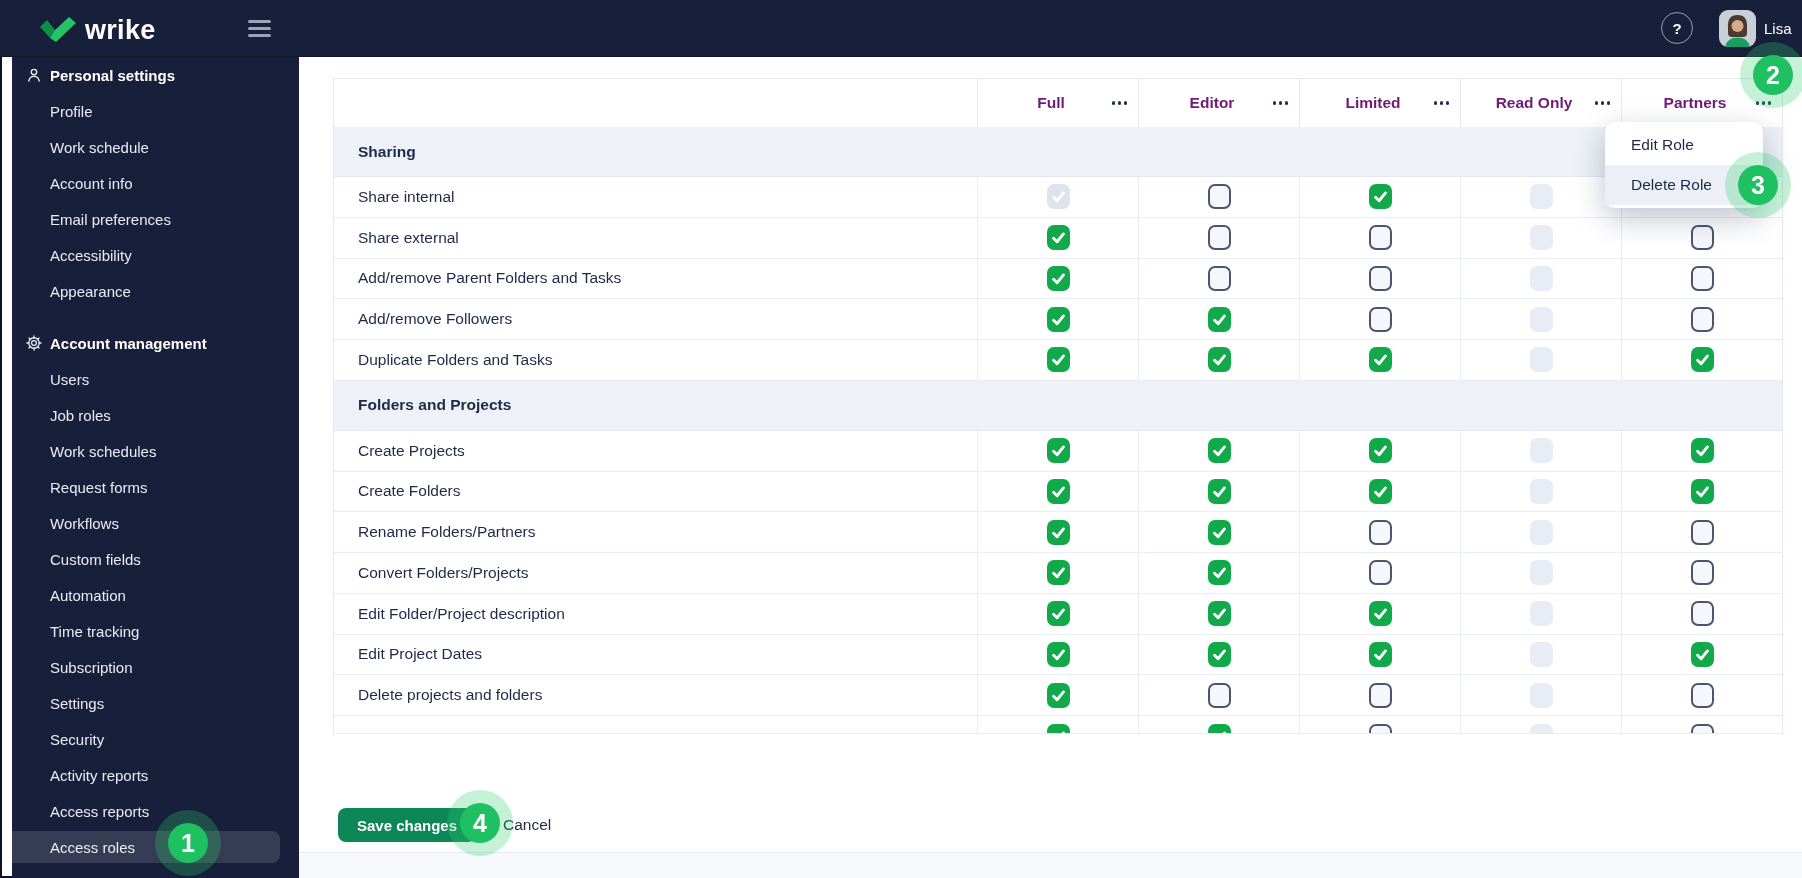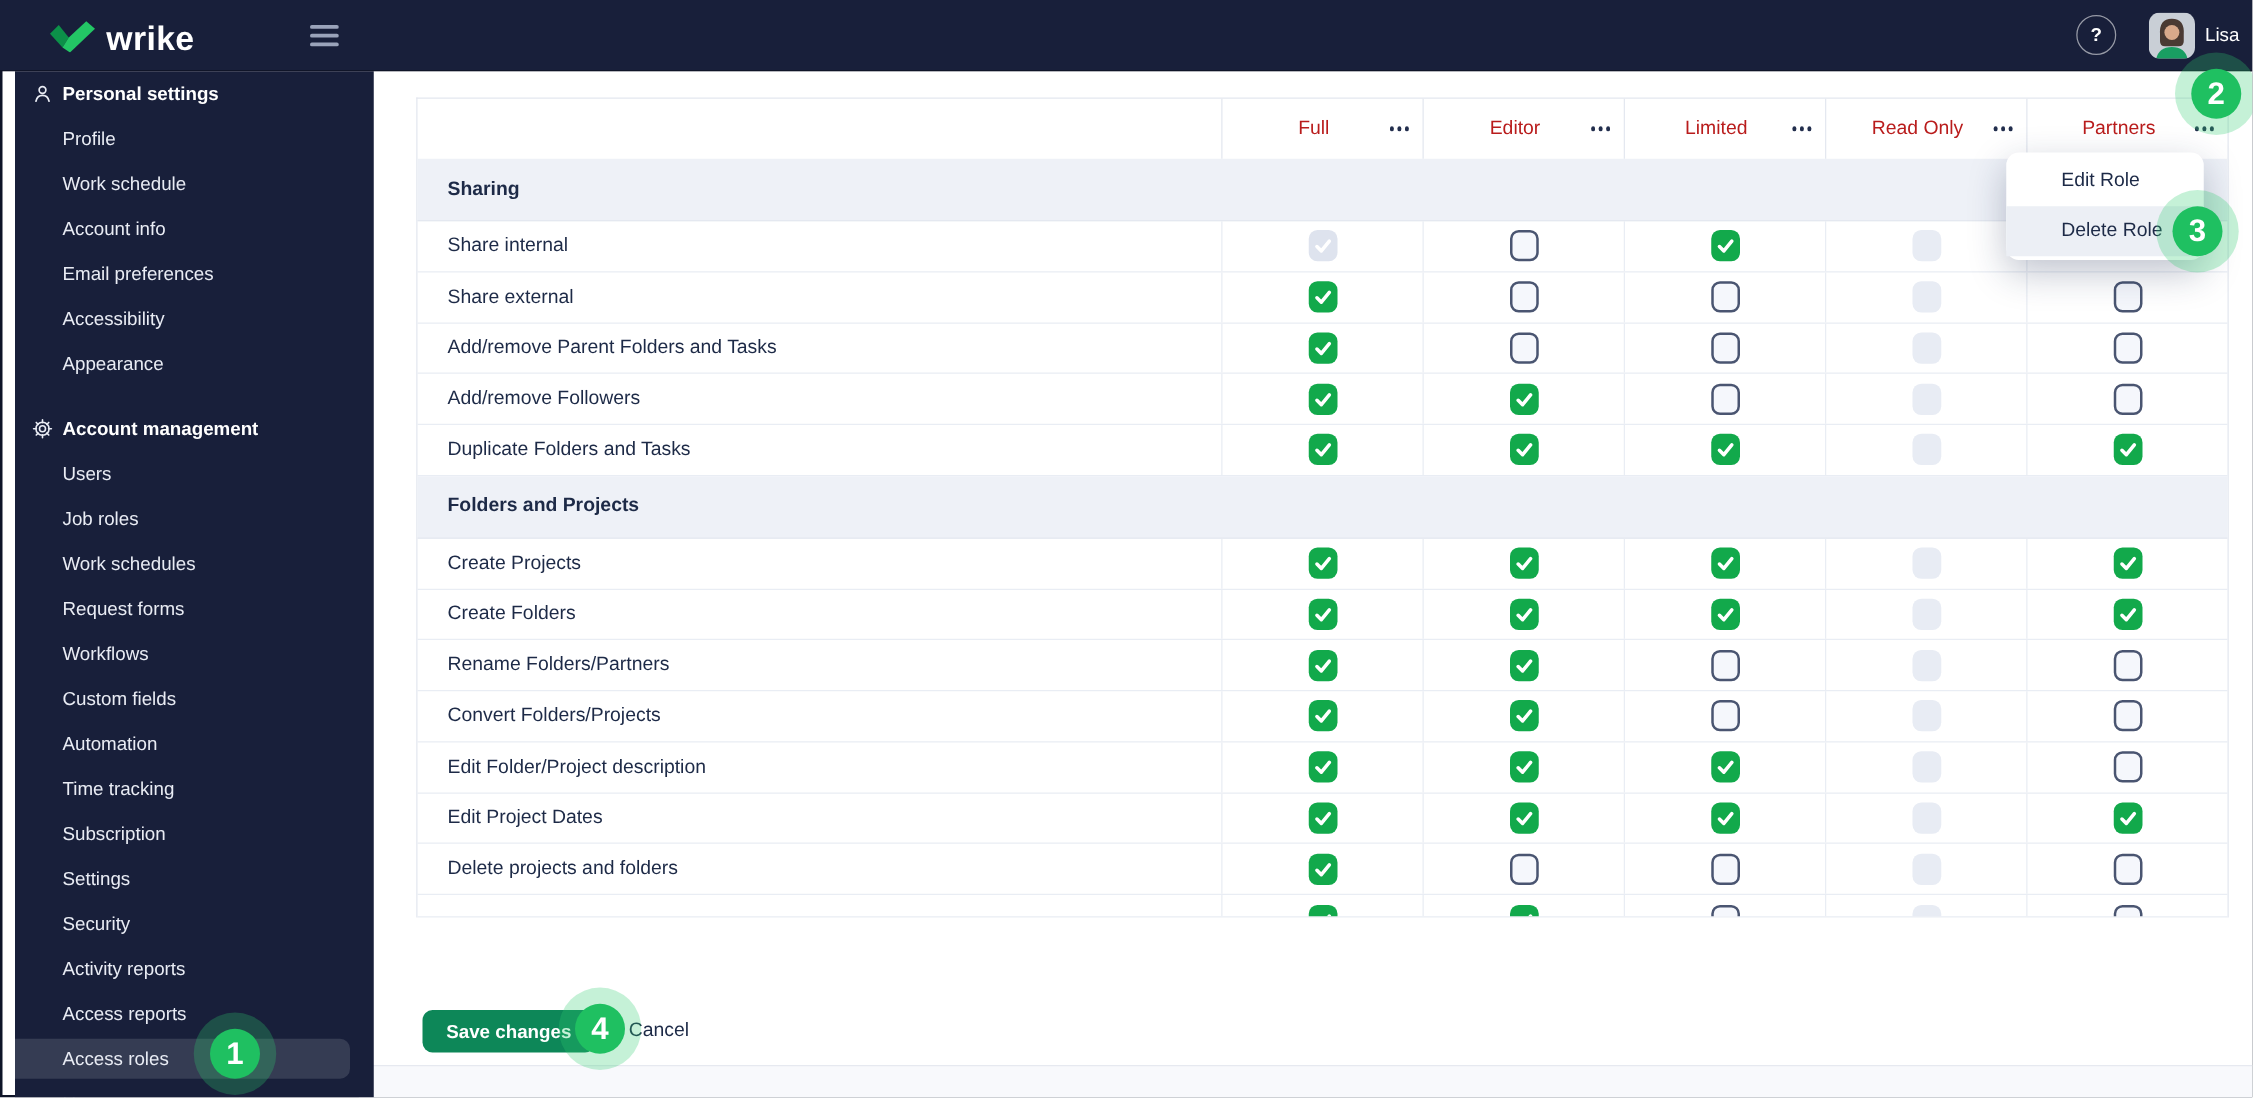--- a/index.html
+++ b/index.html
@@ -39,21 +39,21 @@
 
   
   .main { position:absolute; left:287px; top:57px; width:1515px; height:821px; background:#fff; }
 
   .perm-table { position:absolute; left:46px; top:21px; width:1450px;
                 border:1px solid #E4E8F0; border-bottom:none; background:#fff; }
   .t-header { display:flex; height:48px; }
   .t-label-col { width:643px; flex:none; display:flex; align-items:center; padding-left:24px; }
   .t-role-col { width:161px; flex:none; border-left:1px solid #E4E8F0; position:relative;
                 display:flex; align-items:center; justify-content:center; }
-  .t-role-col .hdr-label { font-size:15.5px; font-weight:400; color:#b91c1c; margin-right:14px; }
+  .t-role-col .hdr-label { font-size:15.5px; font-weight:700; color:#701a75; margin-right:14px; }
   .dots { position:absolute; right:11px; top:50%; margin-top:-2px; display:flex; gap:2.5px; cursor:pointer; }
   .dots i { width:3.5px; height:3.5px; border-radius:50%; background:#222E4D; }
 
   .t-section { height:50px; background:#EEF1F7; display:flex; align-items:center; padding-left:24px;
                border-bottom:1px solid #E4E8F0; font-size:15.5px; font-weight:700; color:#1D2A47; }
   .t-row { display:flex; height:40.75px; border-bottom:1px solid #E9EDF4; }
   .t-row .t-label-col { font-size:15.5px; color:#1D2A47; }
   .t-cell { width:161px; flex:none; border-left:1px solid #E9EDF4; display:flex;
             align-items:center; justify-content:center; }
   .t-row.partial { height:18px; overflow:hidden; }
@@ -75,21 +75,21 @@
               border-radius:8px; background:#0D8758; color:#fff; font-size:15px; font-weight:700;
               font-family:inherit; cursor:pointer; }
   .cancel-link { position:absolute; left:216px; top:751px; line-height:34px; font-size:15.5px;
                  color:#1D2A47; cursor:pointer; }
   .bottom-strip { position:absolute; left:0; top:795px; width:1515px; height:26px;
                   background:#F8F9FC; border-top:1px solid #E6E9F0; }
 
   
   .ctx-menu { position:absolute; left:1605px; top:122px; width:158px; padding:3px 0; background:#fff;
               border-radius:10px; box-shadow:0 10px 30px rgba(25,39,80,0.28); z-index:50; }
-  .ctx-item { height:40px; line-height:40px; padding-left:44px; font-size:15.5px; color:#1D2A47; cursor:pointer; }
+  .ctx-item { height:40px; line-height:40px; padding-left:26px; font-size:15.5px; color:#1D2A47; cursor:pointer; }
   .ctx-item.highlighted { background:#ECEFF5; }
 
   
   .step-badge { position:absolute; width:40px; height:40px; border-radius:50%; background:#1FC061;
                 color:#fff; font-weight:700; font-size:25px; display:flex; align-items:center;
                 justify-content:center; box-shadow:0 0 0 13px rgba(46,204,113,0.28); z-index:60; }
   .badge-1 { left:168px; top:823px; }
   .badge-2 { left:1753px; top:55px; }
   .badge-3 { left:1738px; top:165px; }
   .badge-4 { left:460px; top:803px; }

